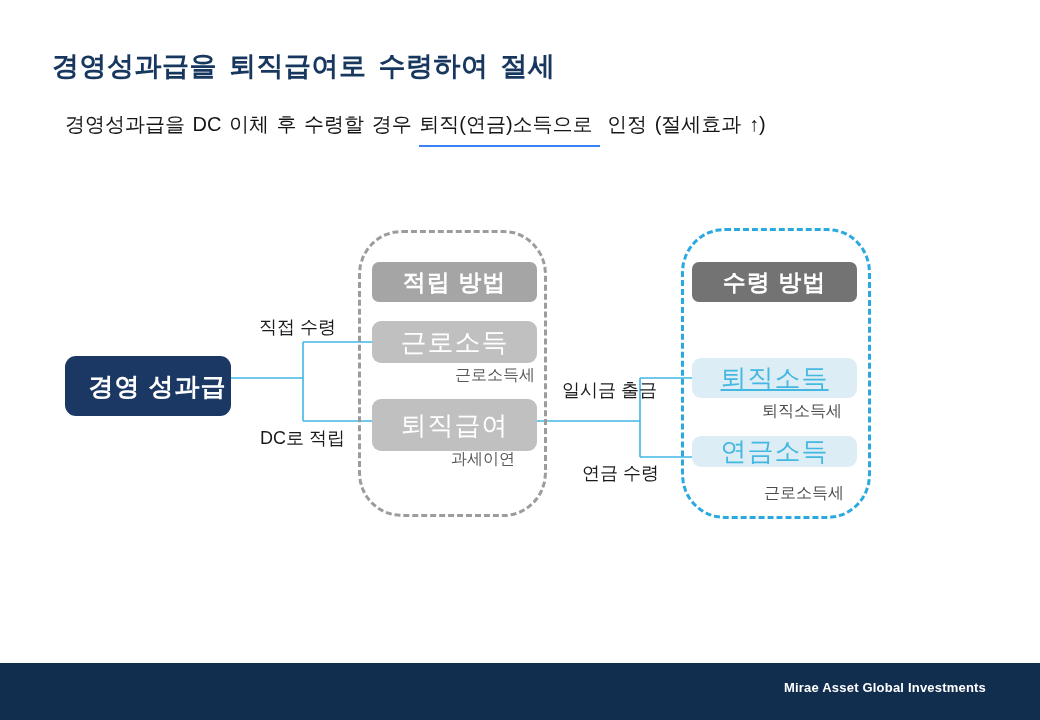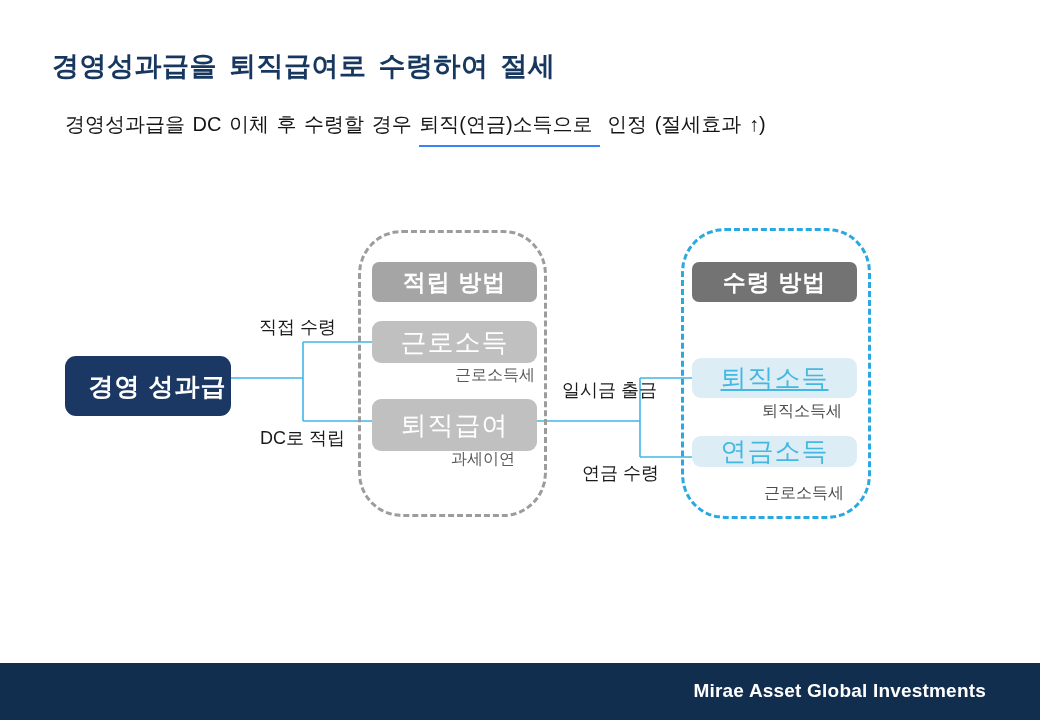--- a/index.html
+++ b/index.html
@@ -91,21 +91,21 @@
   .tl-pension   { left: 685px; top: 483px; padding-right: 6px; color: #4d4d4d; }
 
   
   .footer-bar {
     position: absolute; left: 0; top: 663px; width: 1040px; height: 57px;
     background: #112e4f;
     display: flex; align-items: flex-start; justify-content: flex-end;
   }
   .footer-brand {
     margin-top: 17px; margin-right: 54px;
-    color: #ffffff; font-size: 19px; font-weight: bold; letter-spacing: 0.2px;
+    color: #ffffff; font-size: 13px; font-weight: bold; letter-spacing: 0.2px;
   }
 </style>
 </head>
 <body>
 
 <div class="slide">
 
   <div class="title">경영성과급을 퇴직급여로 수령하여 절세</div>
 
   <div class="subtitle"><span>경영성과급을 DC 이체 후 수령할 경우 </span><span class="u">퇴직(연금)소득으로</span><span> 인정 (절세효과 ↑)</span></div>

